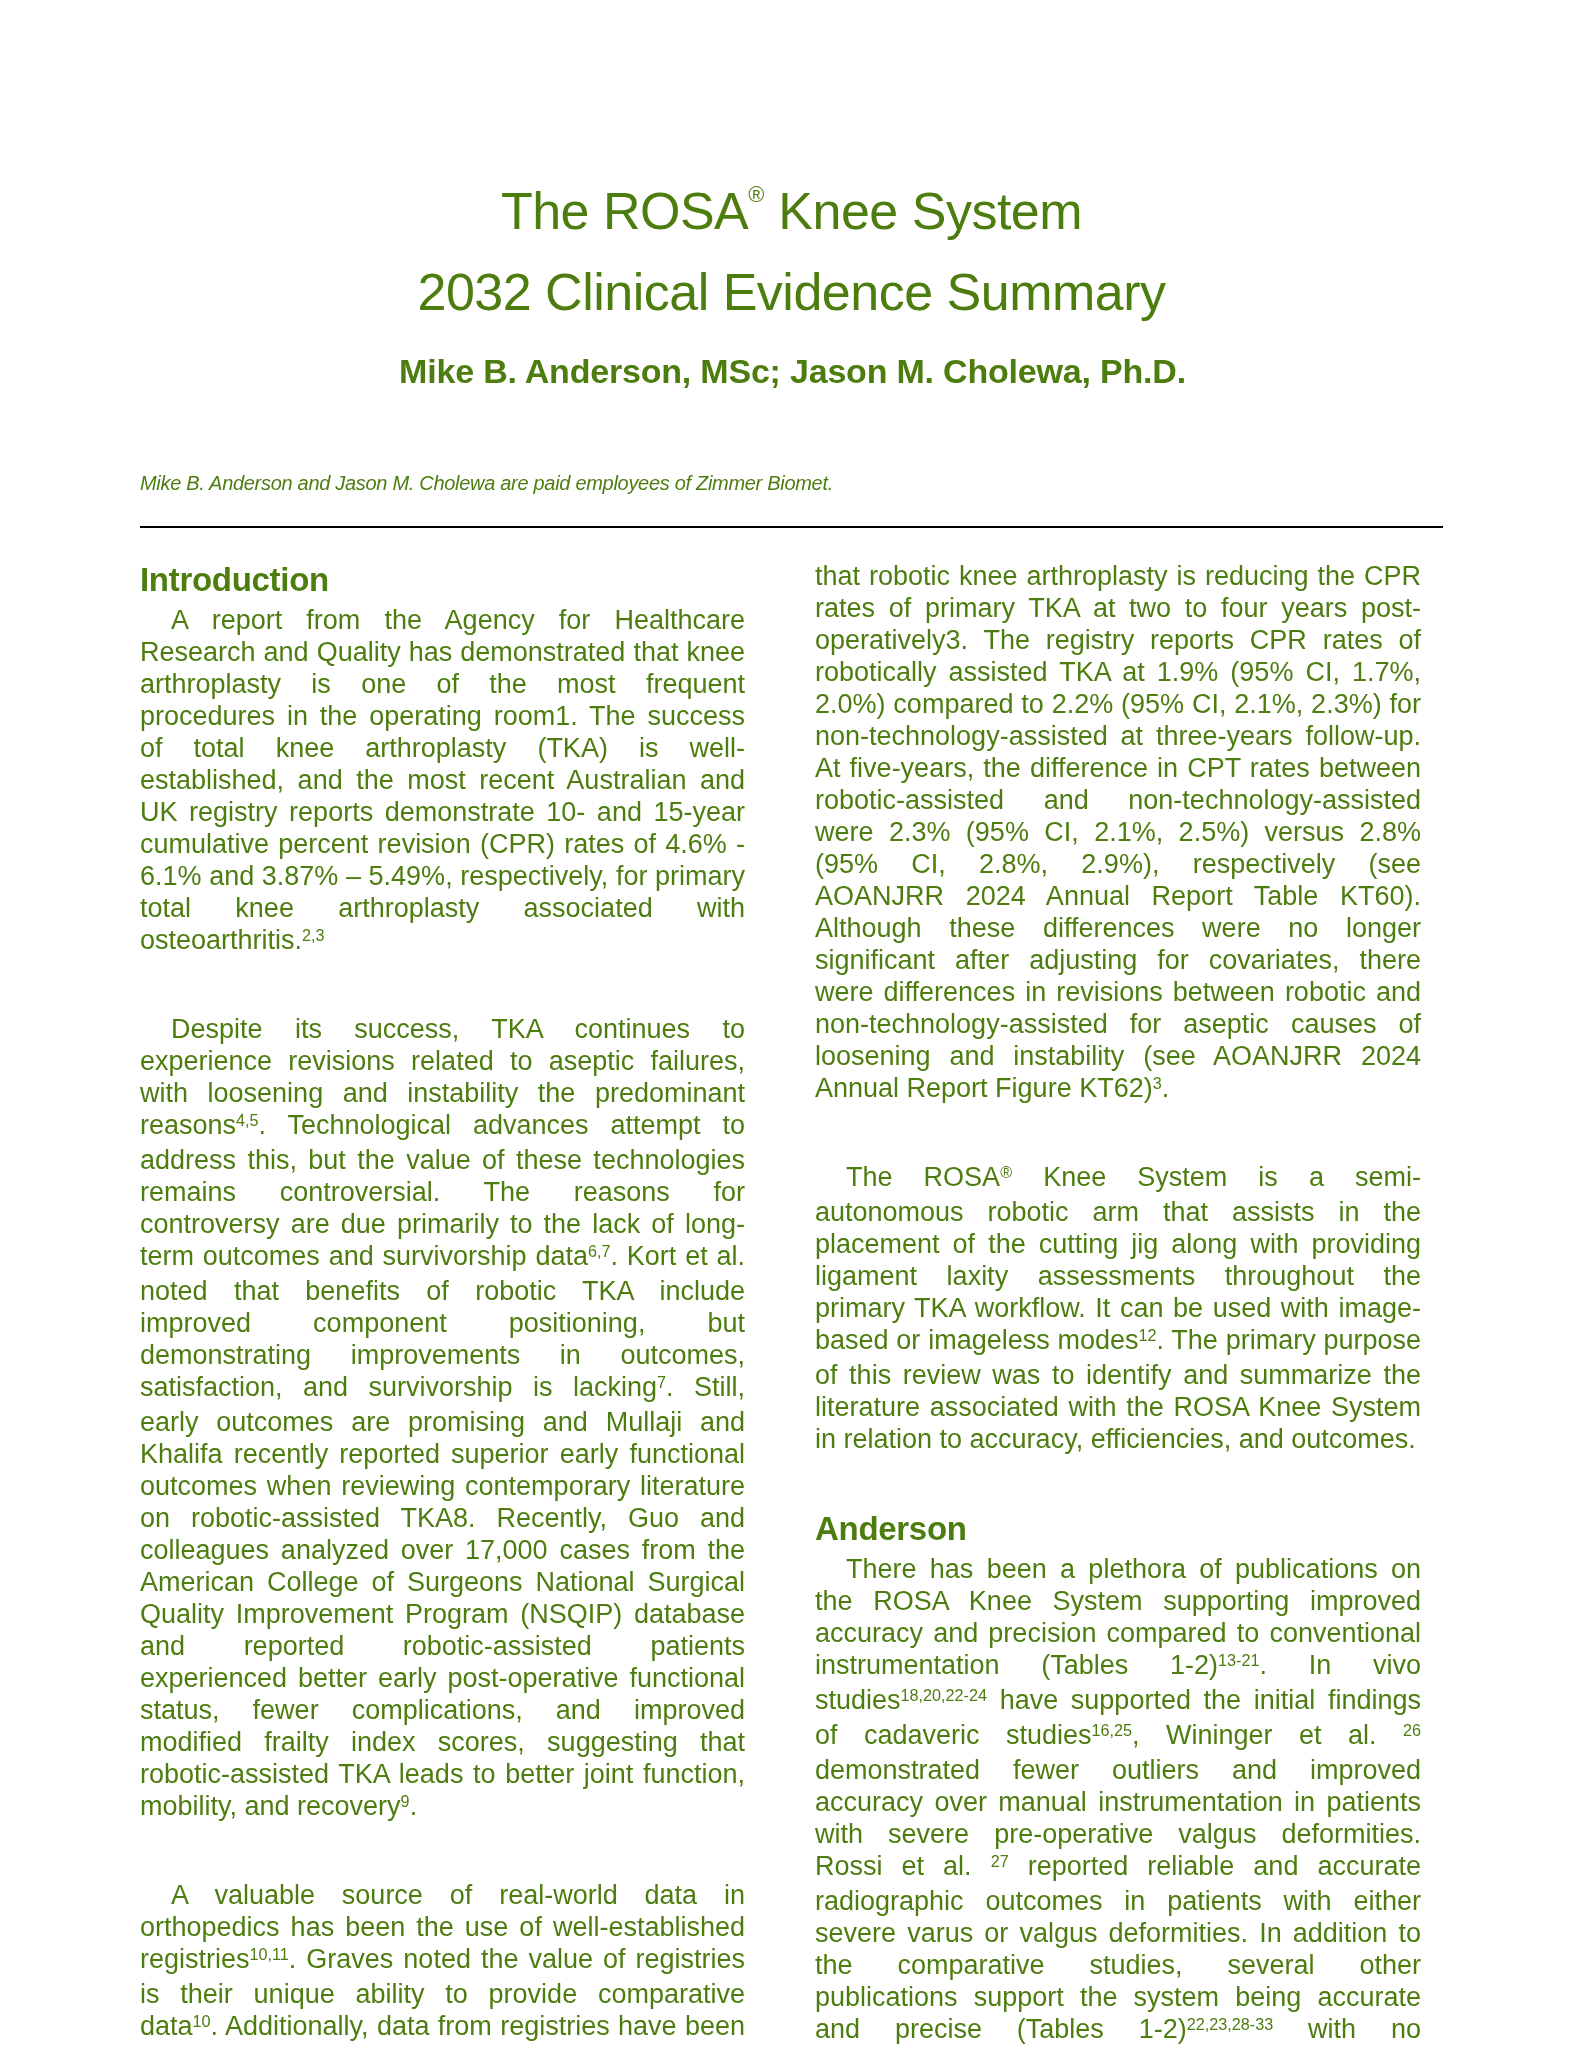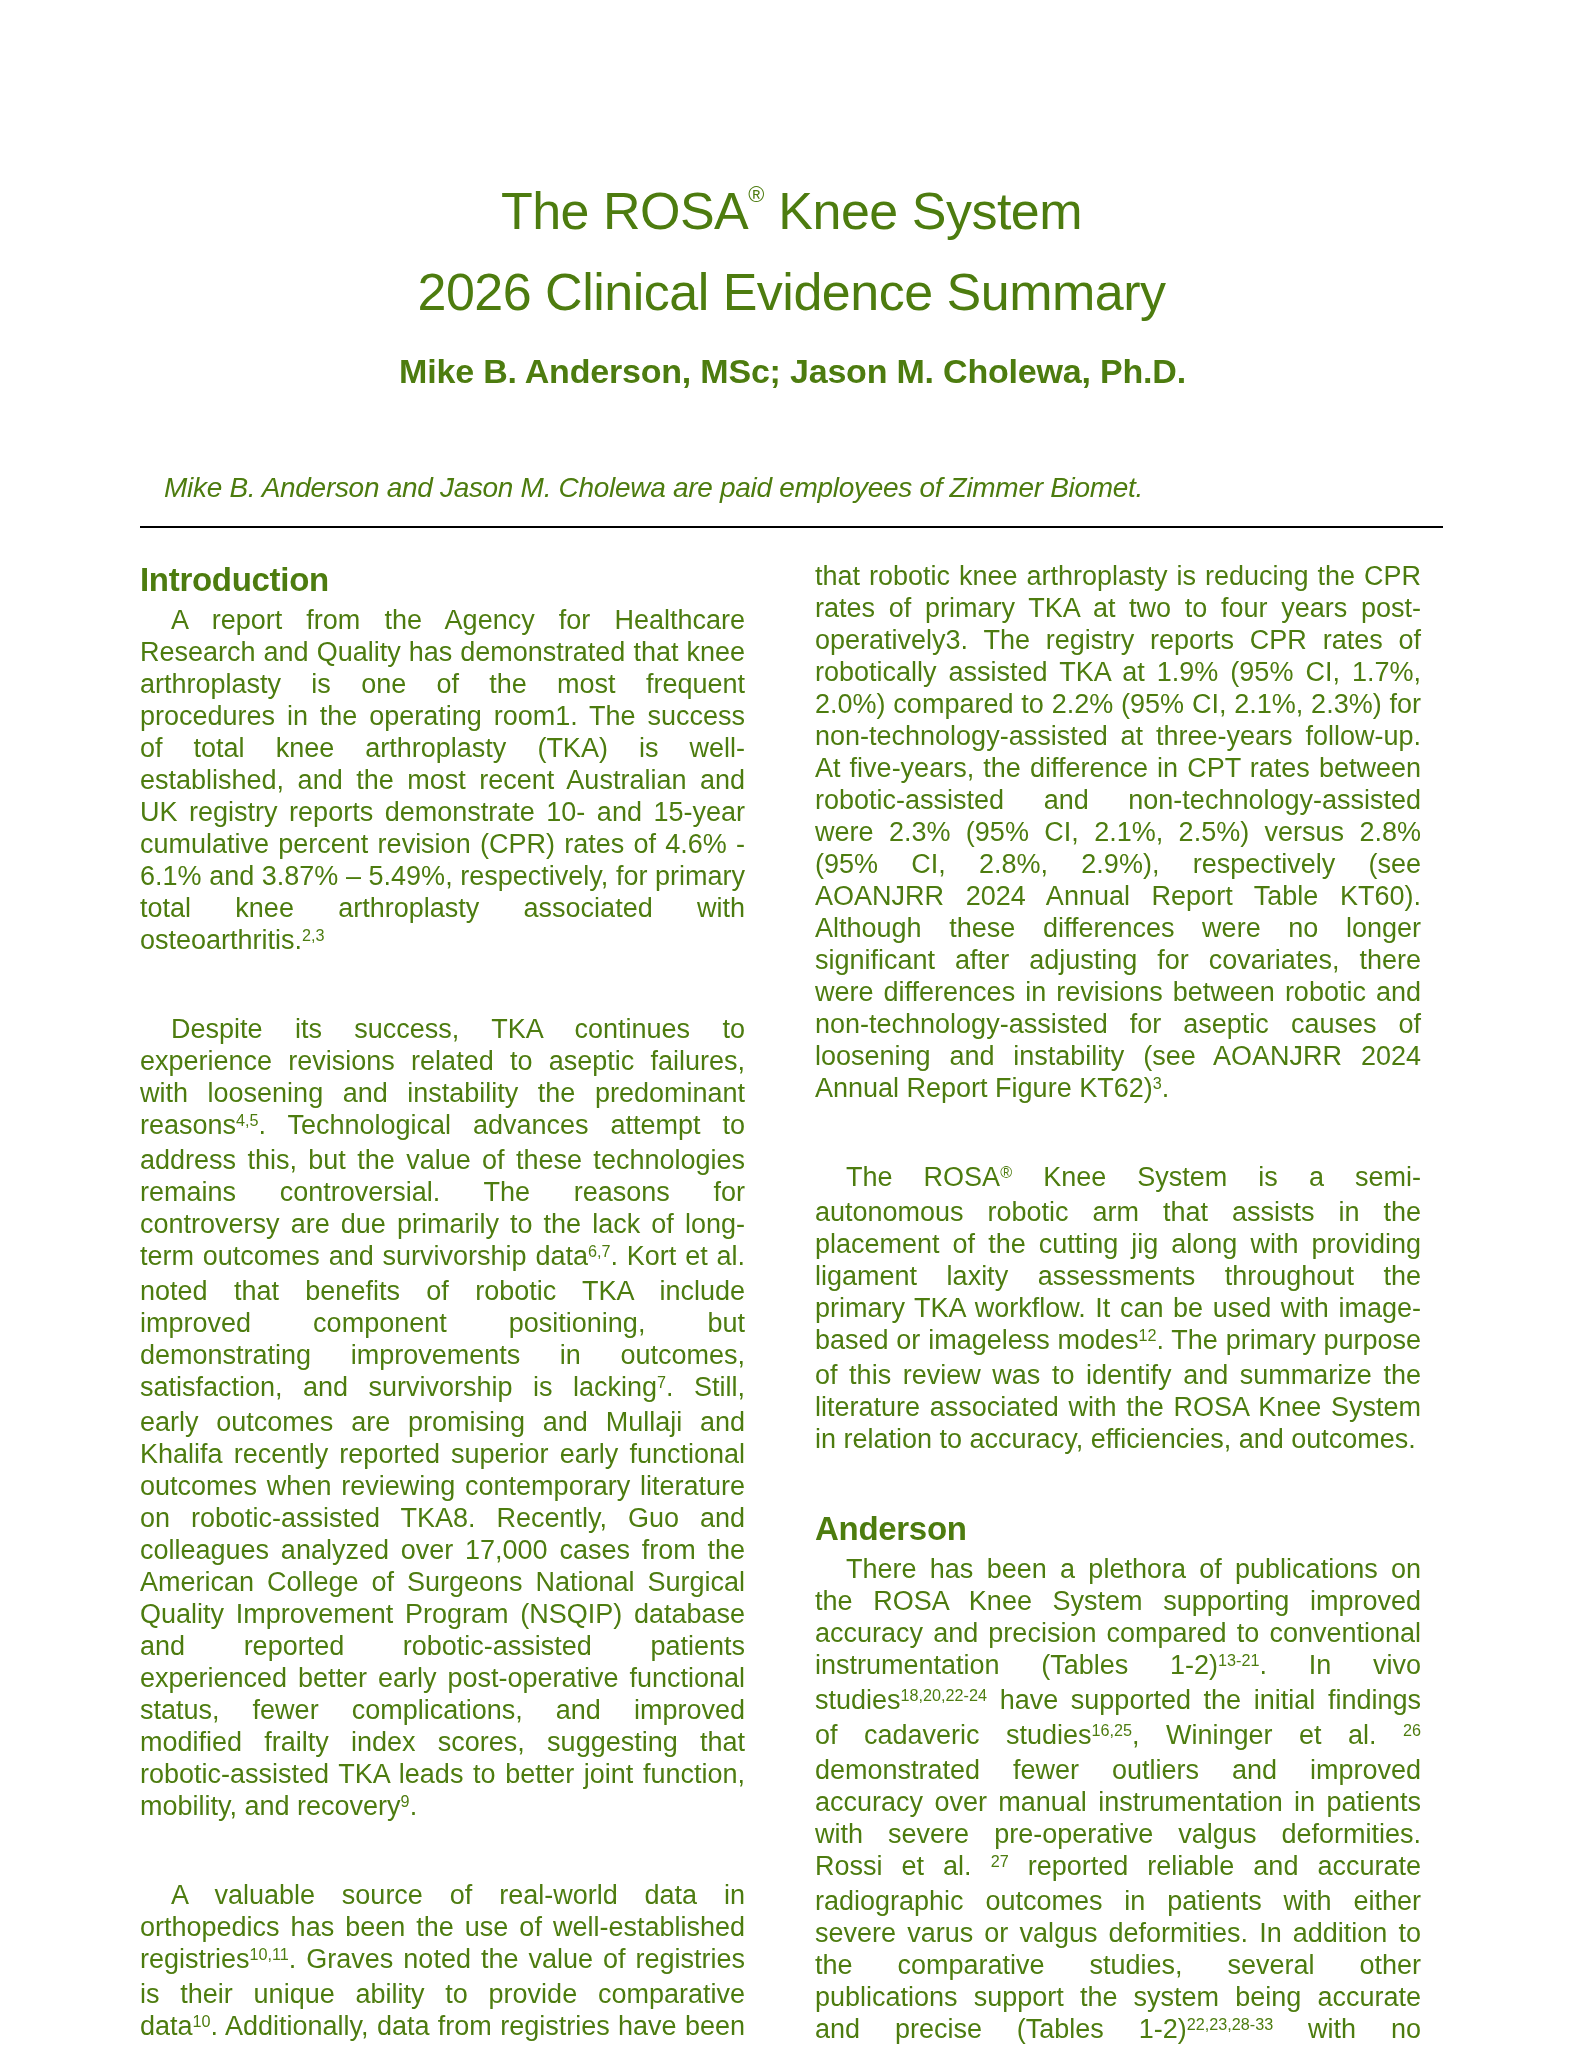--- a/index.html
+++ b/index.html
@@ -38,25 +38,24 @@
     text-align: center;
     font-size: 34px;
     font-weight: 700;
     letter-spacing: -0.2px;
   }
   .disclosure {
     position: absolute;
     top: 472px;
     left: 140px;
     width: 1303px;
-    font-size: 28px;
+    font-size: 20px;
     font-style: italic;
     font-weight: 400;
     letter-spacing: -0.3px;
-    margin-left: 24px;
   }
   .rule {
     position: absolute;
     top: 526px;
     left: 140px;
     width: 1303px;
     margin: 0;
     border: none;
     border-top: 2px solid #000000;
   }
@@ -92,21 +91,21 @@
     position: relative;
     top: -0.5em;
     letter-spacing: 0;
   }
 </style>
 </head>
 <body>
 
 <div class="page">
 
-  <h1 class="doc-title"><span><span>The ROSA</span><span class="reg">®</span><span> Knee System</span></span><br><span>2026 Clinical Evidence Summary</span></h1>
+  <h1 class="doc-title"><span><span>The ROSA</span><span class="reg">®</span><span> Knee System</span></span><br><span>2032 Clinical Evidence Summary</span></h1>
 
   <div class="authors">Mike B. Anderson, MSc; Jason M. Cholewa, Ph.D.</div>
 
   <div class="disclosure">Mike B. Anderson and Jason M. Cholewa are paid employees of Zimmer Biomet.</div>
 
   <hr class="rule">
 
   <div class="columns">
     <div class="col col-left">
         <h2 class="section">Introduction</h2>

